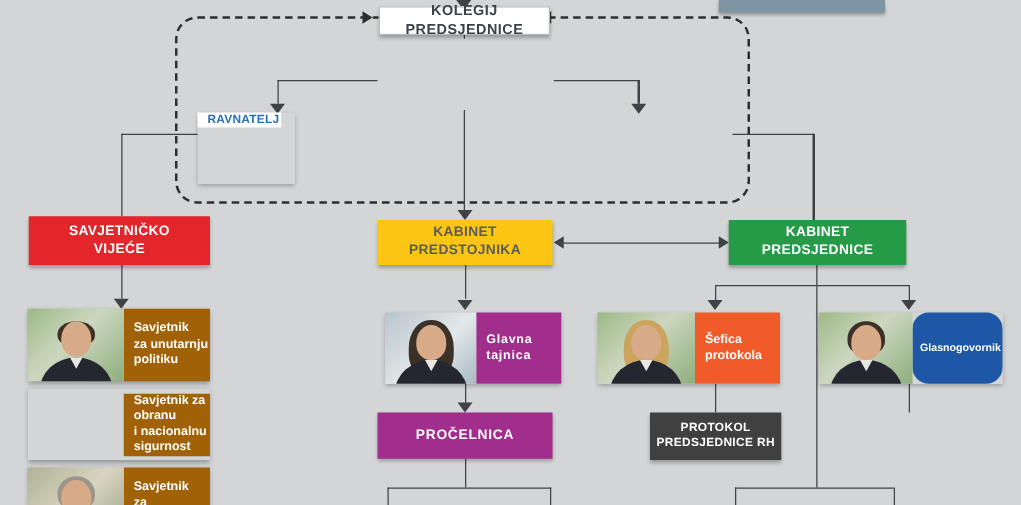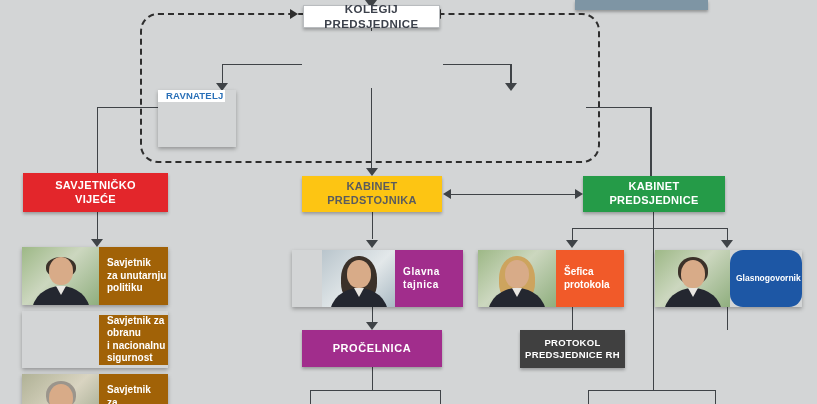--- a/index.html
+++ b/index.html
@@ -152,21 +152,21 @@
   </div>
   <div class="grp" style="left:22px;top:374px;height:58px;">
     <div class="photo bg-warm hair-grey" style="width:77px;">
         <i class="h"></i>
         <i class="f"></i>
       </div>
     <div class="clbl teal" style="width:69px;">Savjetnik
 za društvene</div>
   </div>
 
-  <div class="grp" style="left:292px;top:250px;height:57px;padding-left:30px;">
+  <div class="grp" style="left:308px;top:250px;height:57px;">
     <div class="photo bg-blue long" style="width:73px;">
         <i class="h"></i>
         <i class="f"></i>
         <i class="t"></i>
       </div>
     <div class="clbl purple" style="width:68px;">Glavna
 tajnica</div>
   </div>
 
   <div class="box purple" style="left:302px;top:330px;width:140px;height:37px;">PROČELNICA</div>

